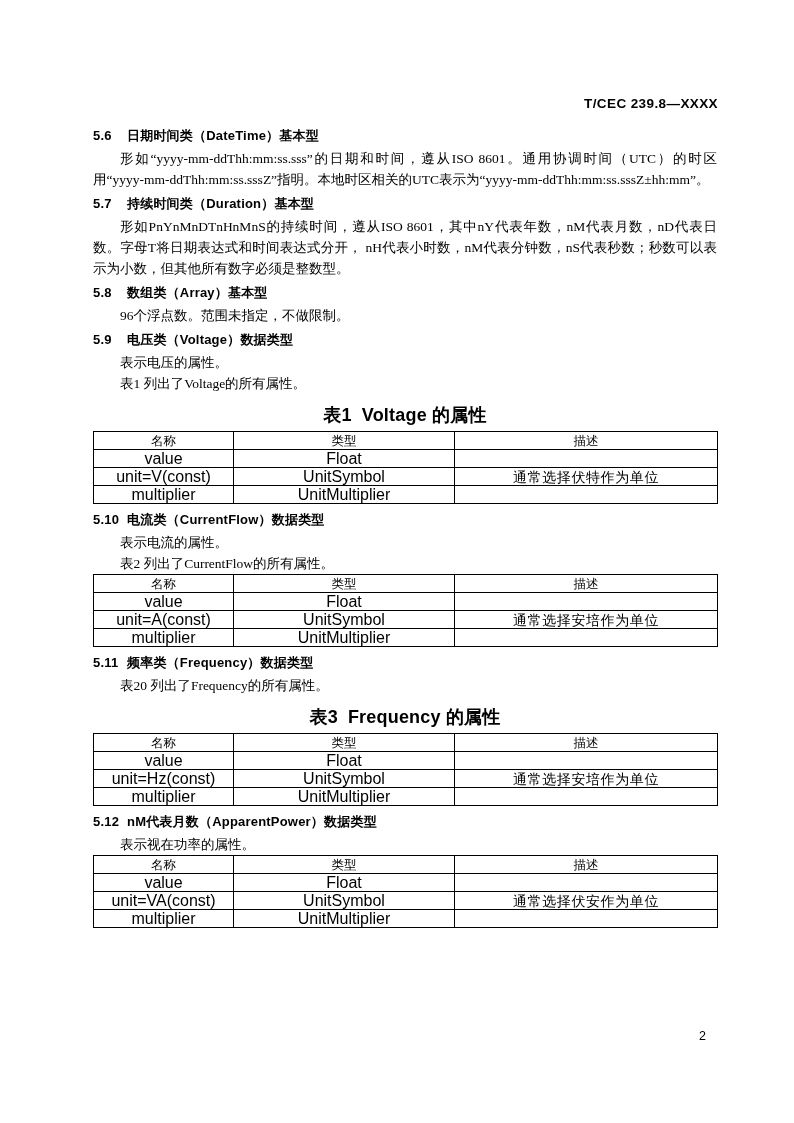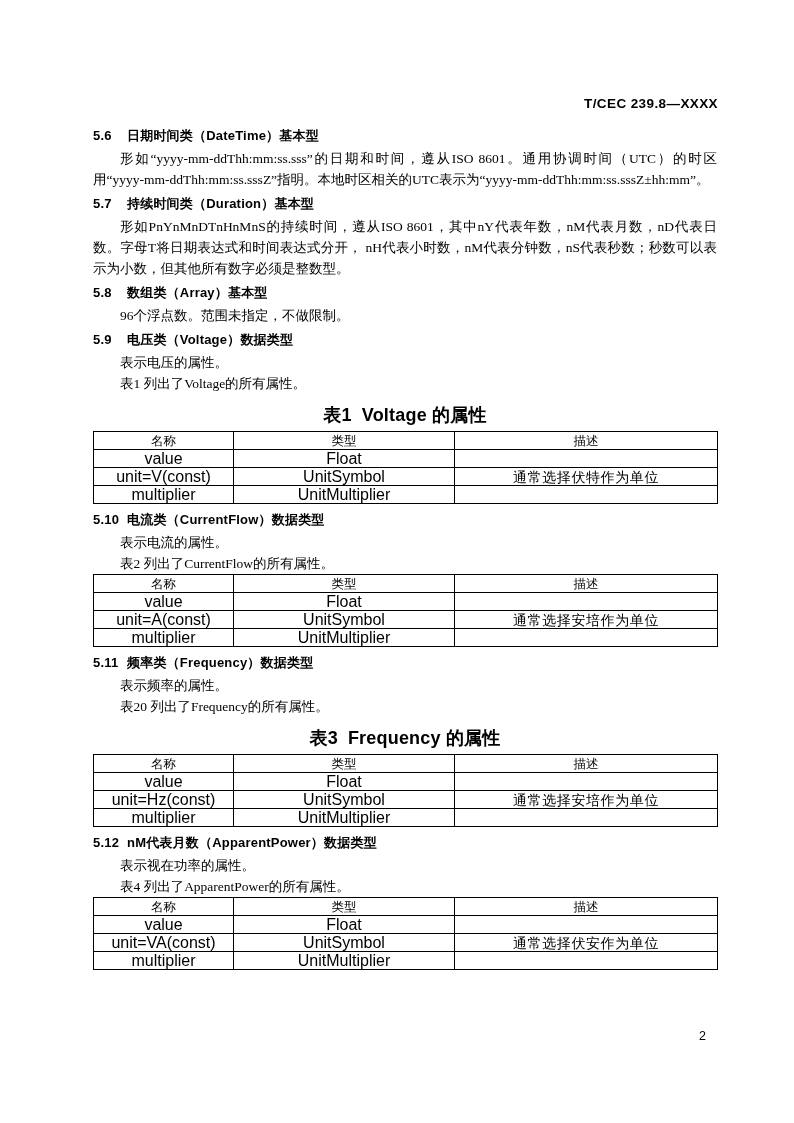--- a/index.html
+++ b/index.html
@@ -235,21 +235,20 @@
             <td class="cn"></td>
           </tr>
         </tbody>
       </table>
     </div>
 
     <div class="block">
       <h2 class="clause">
         <span class="num">5.11</span><span>频率类（Frequency）数据类型</span>
       </h2>
-      <p class="body indent">表示频率的属性。</p>
       <p class="body indent">表20  列出了Frequency的所有属性。</p>
 
       <div class="tbl-caption">
         <span>表3</span><span class="cap-gap"></span><span>Frequency 的属性</span>
       </div>
 
       <table class="attr">
         <colgroup>
             <col class="c1">
             <col class="c2">
@@ -280,21 +279,20 @@
           </tr>
         </tbody>
       </table>
     </div>
 
     <div class="block">
       <h2 class="clause">
         <span class="num">5.12</span><span>nM代表月数（ApparentPower）数据类型</span>
       </h2>
       <p class="body indent">表示视在功率的属性。</p>
-      <p class="body indent">表4  列出了ApparentPower的所有属性。</p>
 
 
       <table class="attr">
         <colgroup>
             <col class="c1">
             <col class="c2">
             <col class="c3">
           </colgroup>
         <thead>
           <tr>

